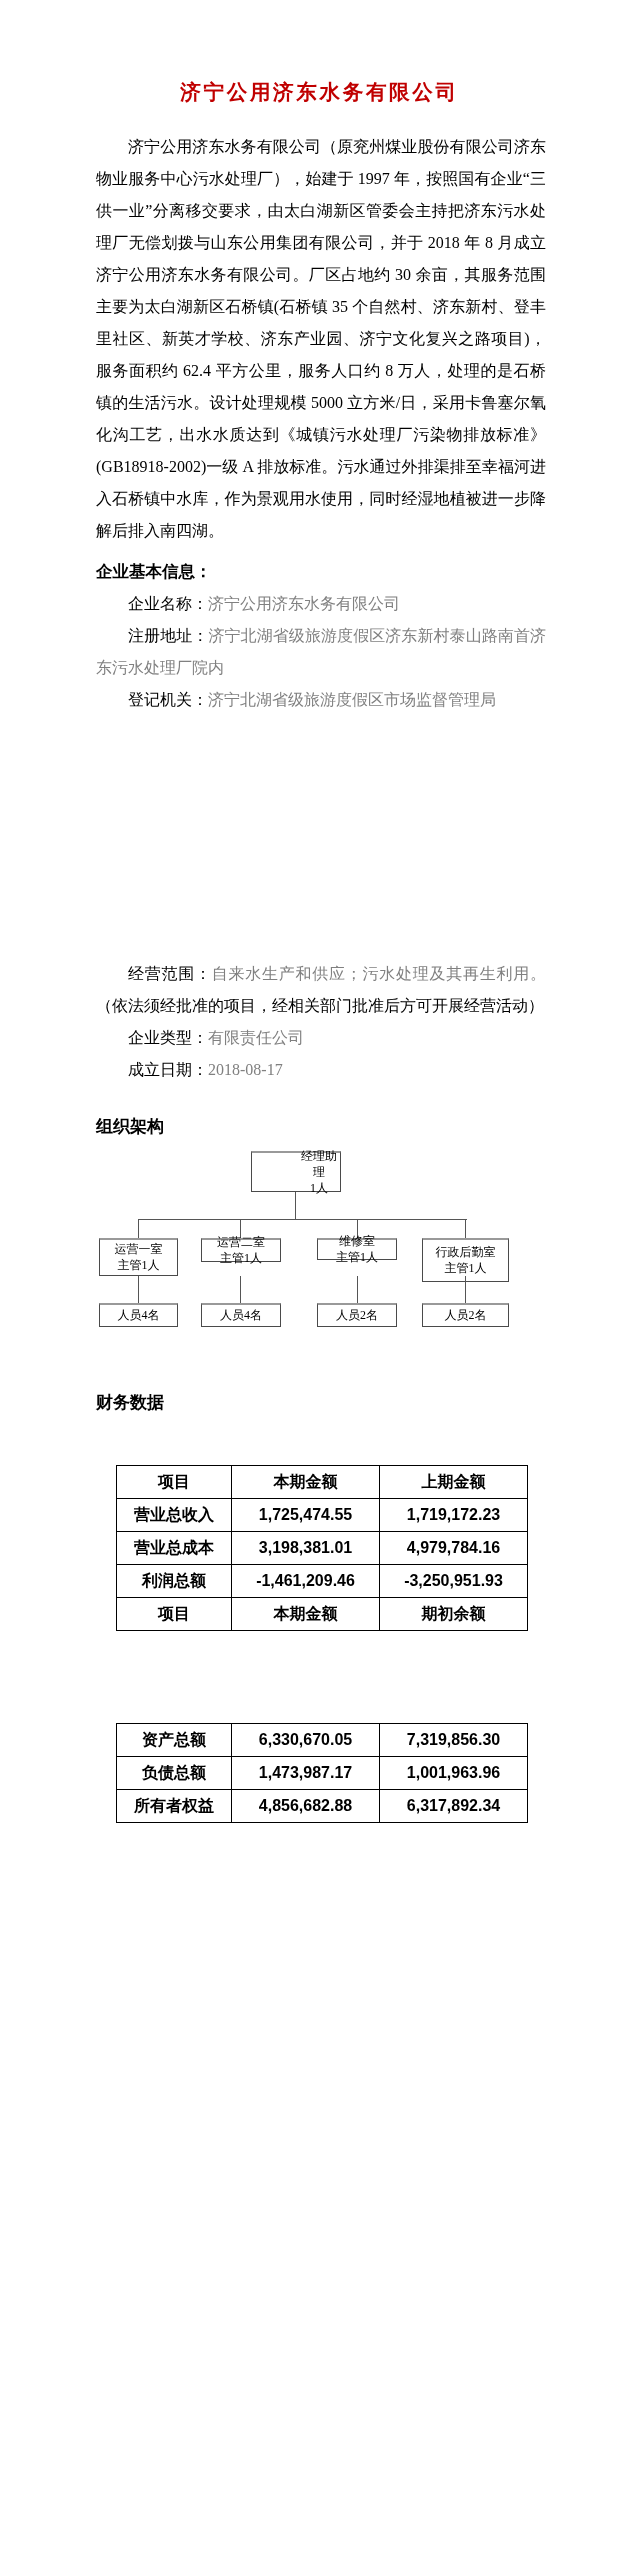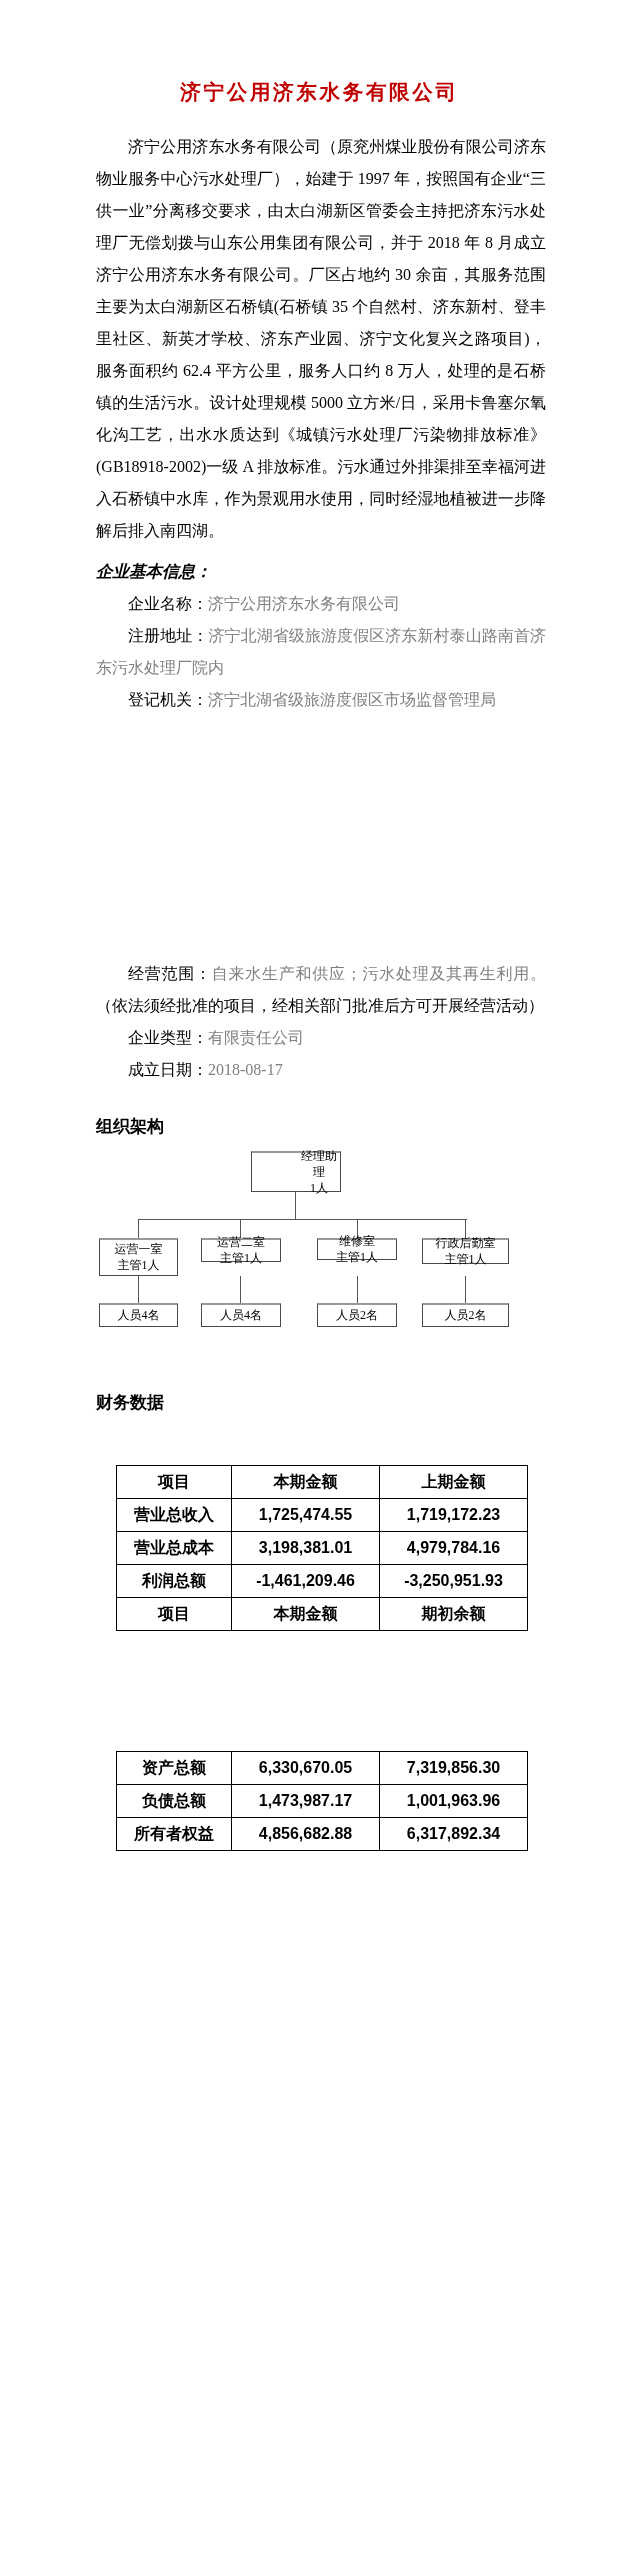--- a/index.html
+++ b/index.html
@@ -3,39 +3,39 @@
 <meta charset="utf-8">
 <style>
   html,body{margin:0;padding:0;background:#ffffff;}
   .page{position:relative;width:639px;height:2711px;background:#ffffff;overflow:hidden;
         font-family:"Liberation Serif", serif;color:#000;}
   .doc-title{margin:0;padding-top:78px;text-align:center;
         font-family:"Liberation Sans", sans-serif;font-weight:bold;
         font-size:20.6px;line-height:27px;letter-spacing:2.6px;color:#c00000;}
   .content{margin-left:96px;width:450px;font-size:16px;line-height:32px;}
   .intro{margin:26px 0 0 0;text-indent:32px;text-align:justify;}
-  .sec-heading{font-size:16.5px;font-weight:bold;margin:9.3px 0 0 0;line-height:32px;font-style:italic;}
+  .sec-heading{font-size:16.5px;font-weight:bold;margin:9.3px 0 0 0;line-height:32px;}
   .info-line{text-indent:32px;text-align:justify;}
   .val{color:#808080;}
   .note{color:#000;}
   .gap-lg{margin-top:242px;}
   .org-heading{font-size:17px;font-weight:bold;margin:28px 0 0 0;line-height:26px;}
   .fin-heading{font-size:17px;font-weight:bold;margin:61px 0 0 0;line-height:26px;}
   
   .org-chart{position:relative;width:639px;height:178px;margin-top:10.3px;}
   .org-box{position:absolute;box-sizing:border-box;background:#fff;
         border:1px solid #4a4a4a;border-top:2.1px solid #999;
         display:flex;flex-direction:column;align-items:center;justify-content:center;
         font-size:12px;line-height:16px;text-align:center;}
   .org-line{position:absolute;background:#555;}
   
   .fin-table{border-collapse:collapse;table-layout:fixed;width:412px;margin-left:20px;
         font-family:"Liberation Sans", sans-serif;font-weight:bold;}
   .fin-table.t1{margin-top:49px;}
-  .fin-table.t2{margin-top:120px;}
+  .fin-table.t2{margin-top:92px;}
   .fin-table td{border:1px solid #000;height:32px;text-align:center;vertical-align:middle;
         font-size:16px;padding:0 2.1px;overflow:hidden;}
   .fin-table col.c1{width:115px;} .fin-table col.c2{width:148px;} .fin-table col.c3{width:148px;}
 </style>
 </head>
 <body>
 
 <div class="page">
 
   <h1 class="doc-title">济宁公用济东水务有限公司</h1>
@@ -79,21 +79,21 @@
       <div>主管1人</div>
     </div>
     <div class="org-box" style="left:201px;top:87px;width:80px;height:24px;">
       <div>运营二室</div>
       <div>主管1人</div>
     </div>
     <div class="org-box" style="left:317px;top:87px;width:80px;height:22px;">
       <div>维修室</div>
       <div>主管1人</div>
     </div>
-    <div class="org-box" style="left:422px;top:87px;width:87px;height:26px;">
+    <div class="org-box" style="left:422px;top:87px;width:87px;height:44px;">
       <div>行政后勤室</div>
       <div>主管1人</div>
     </div>
 
     <div class="org-line" style="left:138px;top:125px;width:1px;height:27px;"></div>
     <div class="org-line" style="left:240px;top:125px;width:1px;height:27px;"></div>
     <div class="org-line" style="left:357px;top:125px;width:1px;height:27px;"></div>
     <div class="org-line" style="left:465px;top:125px;width:1px;height:27px;"></div>
 
     <div class="org-box" style="left:99px;top:152px;width:79px;height:24px;">

